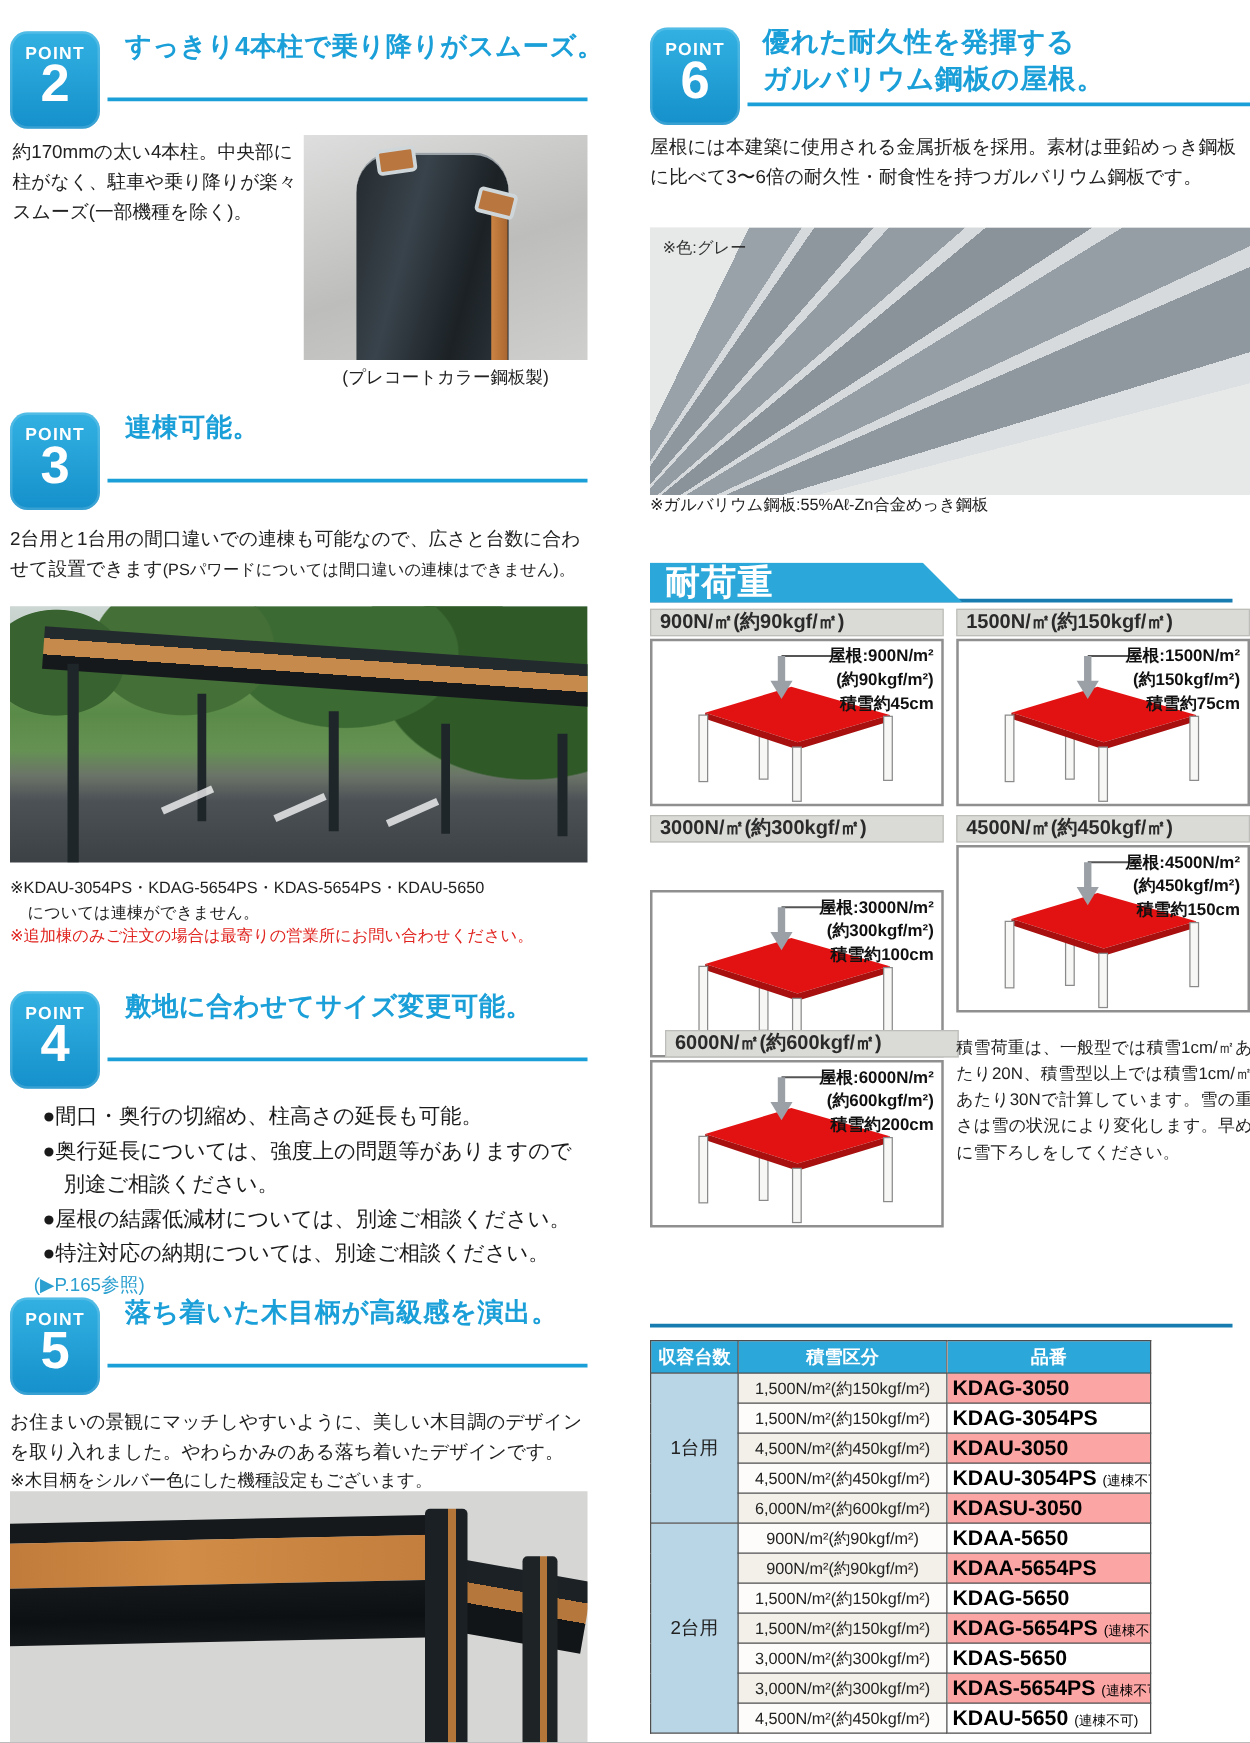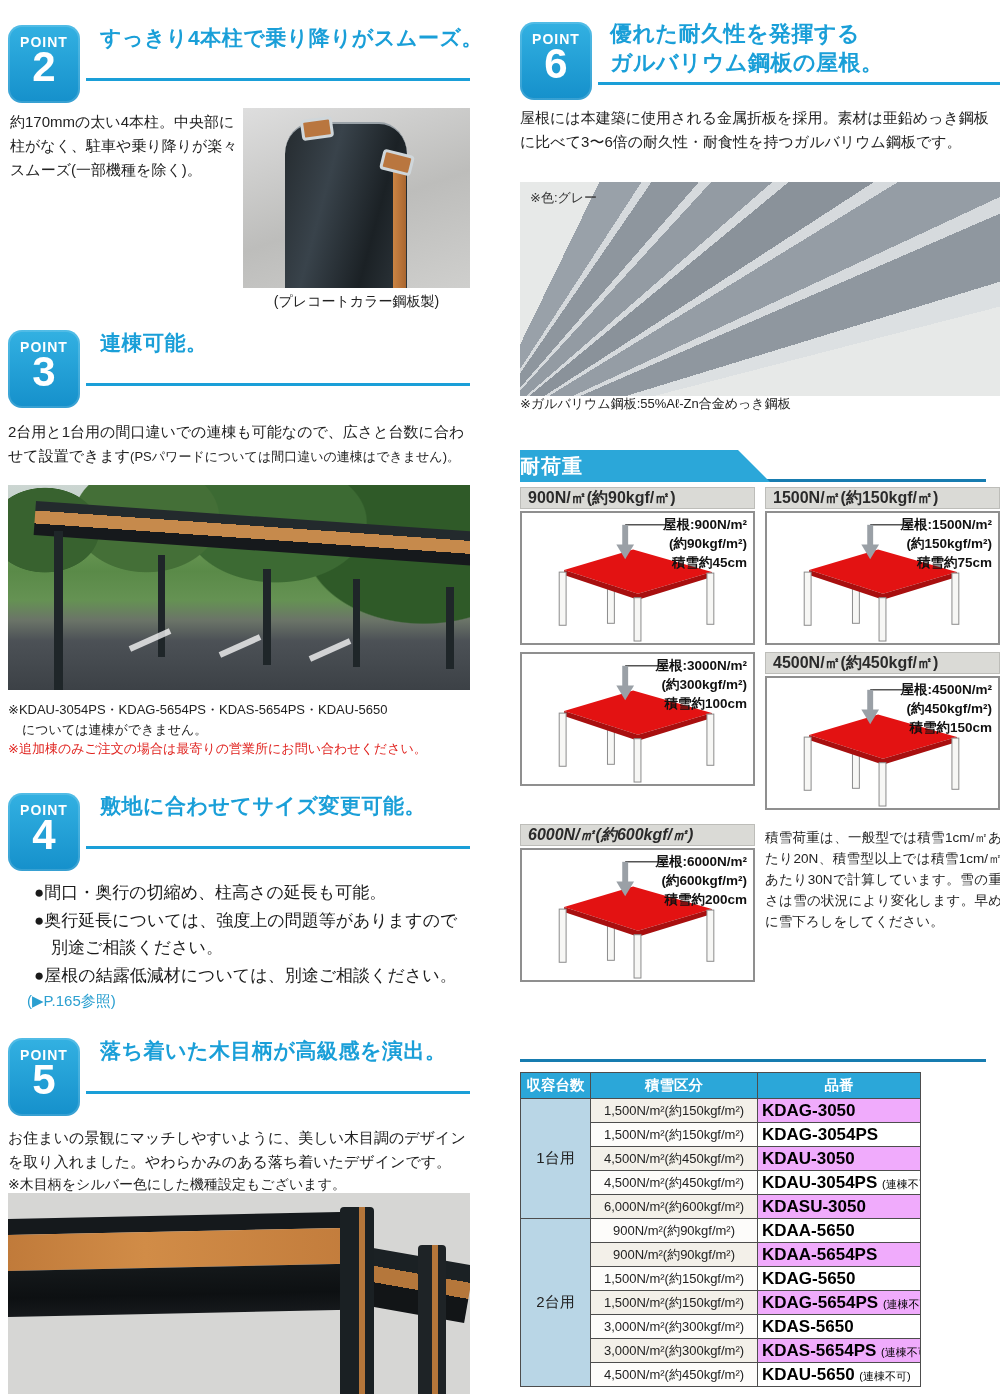--- a/index.html
+++ b/index.html
@@ -72,21 +72,21 @@
       #939ba3 42.5deg 49deg,#d6dadd 49deg 50.5deg,
       #8a929a 50.5deg 57deg,#d6dadd 57deg 58.5deg,
       #959da5 58.5deg 65deg,#d6dadd 65deg 66.5deg,
       #8f979f 66.5deg 73deg,#dce0e2 73deg 75.5deg,
       #e7e9e8 75.5deg 90deg);}
   .imgcap{position:absolute;left:10px;top:7px;font-size:13px;color:#333;}
 
   
   .banner-line{position:absolute;left:0;width:466px;height:3px;background:#177cb0;}
   .banner{position:absolute;left:0;width:250px;height:32px;background:#2ba7d9;color:#fff;
-          font-size:20px;font-weight:bold;line-height:32px;padding-left:0;box-sizing:border-box;
+          font-size:28px;font-weight:bold;line-height:32px;padding-left:12px;box-sizing:border-box;
           clip-path:polygon(0 0,calc(100% - 32px) 0,100% 100%,0 100%);letter-spacing:1px;}
 
   
   .panel-h{position:absolute;width:235px;height:22px;background:#dadad6;border:1px solid #bdbdb9;
            box-sizing:border-box;font-size:16px;font-weight:bold;color:#2a2a2a;line-height:20px;padding-left:7px;}
   .panel-f{position:absolute;width:235px;height:134px;background:#fff;border:2px solid #8f8f8f;box-sizing:border-box;}
   .diag{position:absolute;left:0;top:0;width:100%;height:100%;}
   .leg{fill:#f7f7f5;stroke:#8a8a8a;stroke-width:1;}
   .dlbl{position:absolute;right:6px;top:3px;width:126px;text-align:right;font-size:13.5px;
         line-height:1.4;color:#111;font-weight:bold;}
@@ -95,21 +95,21 @@
   
   table.prod{border-collapse:collapse;width:400px;table-layout:fixed;}
   table.prod th,table.prod td{border:1px solid #4d4d4d;box-sizing:border-box;padding:0 4px;overflow:hidden;white-space:nowrap;}
   table.prod th{background:#2ba7d9;color:#fff;font-size:14.5px;font-weight:bold;height:26px;}
   table.prod td{height:24px;}
   td.grp{background:#b9d6e6;text-align:center;font-size:15px;color:#222;}
   td.snow{text-align:center;font-size:13px;color:#222;}
   td.code{font-size:17px;font-weight:bold;color:#000;padding-left:8px;}
   td.code .nn{font-size:11px;font-weight:normal;}
   tr.odd td.snow{background:#f3f0e9;}
-  tr.odd td.code{background:#f0abfc;margin-left:38px;}
+  tr.odd td.code{background:#fca5a5;margin-left:38px;}
   tr.even td.snow{background:#fdfcfa;}
   tr.even td.code{background:#ffffff;}
 </style>
 </head>
 <body>
 
 <div class="page">
 
   <div class="abs" style="left:8px;top:25px;width:462px;height:300px;">
     <div class="badge" style="left:0;top:0;">
@@ -160,20 +160,21 @@
     <div class="badge" style="left:0;top:0;">
       <div class="bl">POINT</div>
       <div class="bn">4</div>
     </div>
     <div class="ptitle">敷地に合わせてサイズ変更可能。</div>
     <div class="prule" style="top:53px;"></div>
     <div class="abs body17" style="left:2px;top:86px;width:460px;">
       <div class="hang">●間口・奥行の切縮め、柱高さの延長も可能。</div>
       <div class="hang">●奥行延長については、強度上の問題等がありますので別途ご相談ください。</div>
       <div class="hang">●屋根の結露低減材については、別途ご相談ください。</div>
+      <div class="hang">●特注対応の納期については、別途ご相談ください。</div>
       <div class="blue" style="padding-left:17px;font-size:15px;">(▶P.165参照)</div>
     </div>
   </div>
 
   <div class="abs" style="left:8px;top:1038px;width:462px;height:356px;">
     <div class="badge" style="left:0;top:0;">
       <div class="bl">POINT</div>
       <div class="bn">5</div>
     </div>
     <div class="ptitle">落ち着いた木目柄が高級感を演出。</div>
@@ -248,21 +249,21 @@
         <polygon points="95,32 113,32 104,47" fill="#9aa0a6"></polygon>
       </svg>
       <div class="dlbl">
         <div>屋根:1500N/m²</div>
         <div>(約150kgf/m²)</div>
         <div>積雪約75cm</div>
       </div>
     </div>
 
     <div class="panel-h" style="left:0;top:652px;">3000N/㎡(約300kgf/㎡)</div>
-    <div class="panel-f" style="left:0;top:652px;">
+    <div class="panel-f" style="left:0;top:712px;">
       <svg class="diag" viewBox="0 0 233 132">
         <rect class="leg" x="86" y="62" width="7" height="50"></rect>
         <polygon points="42,58 112,37 192,60 117,82" fill="#e31212"></polygon>
         <polygon points="42,58 117,82 192,60 192,65 117,88 42,63" fill="#a80f0f"></polygon>
         <rect class="leg" x="37" y="60" width="7" height="54"></rect>
         <rect class="leg" x="113" y="86" width="7" height="44"></rect>
         <rect class="leg" x="187" y="61" width="7" height="52"></rect>
         <line x1="104" y1="12" x2="148" y2="12" stroke="#555" stroke-width="1.5"></line>
         <line x1="104" y1="12" x2="104" y2="34" stroke="#9aa0a6" stroke-width="6"></line>
         <polygon points="95,32 113,32 104,47" fill="#9aa0a6"></polygon>
@@ -287,21 +288,21 @@
         <line x1="104" y1="12" x2="104" y2="34" stroke="#9aa0a6" stroke-width="6"></line>
         <polygon points="95,32 113,32 104,47" fill="#9aa0a6"></polygon>
       </svg>
       <div class="dlbl">
         <div>屋根:4500N/m²</div>
         <div>(約450kgf/m²)</div>
         <div>積雪約150cm</div>
       </div>
     </div>
 
-    <div class="panel-h" style="left:0;top:824px;font-style:italic;">6000N/㎡(約600kgf/㎡)</div>
+    <div class="panel-h" style="left:12px;top:824px;">6000N/㎡(約600kgf/㎡)</div>
     <div class="panel-f" style="left:0;top:848px;">
       <svg class="diag" viewBox="0 0 233 132">
         <rect class="leg" x="86" y="62" width="7" height="50"></rect>
         <polygon points="42,58 112,37 192,60 117,82" fill="#e31212"></polygon>
         <polygon points="42,58 117,82 192,60 192,65 117,88 42,63" fill="#a80f0f"></polygon>
         <rect class="leg" x="37" y="60" width="7" height="54"></rect>
         <rect class="leg" x="113" y="86" width="7" height="44"></rect>
         <rect class="leg" x="187" y="61" width="7" height="52"></rect>
         <line x1="104" y1="12" x2="148" y2="12" stroke="#555" stroke-width="1.5"></line>
         <line x1="104" y1="12" x2="104" y2="34" stroke="#9aa0a6" stroke-width="6"></line>

